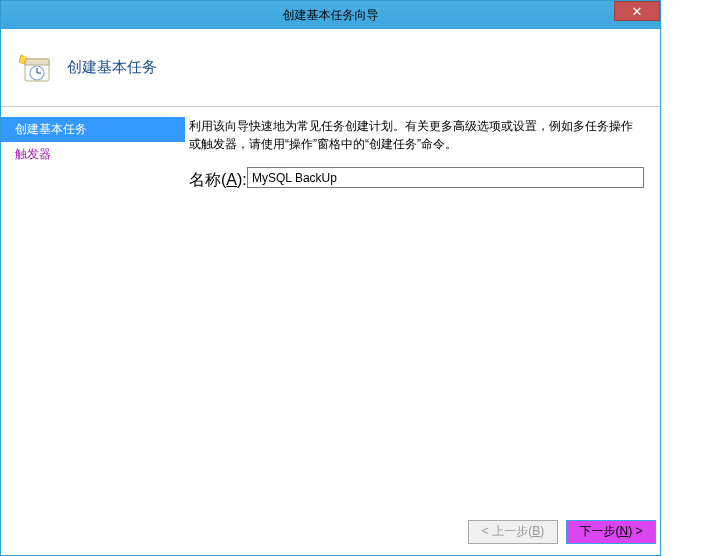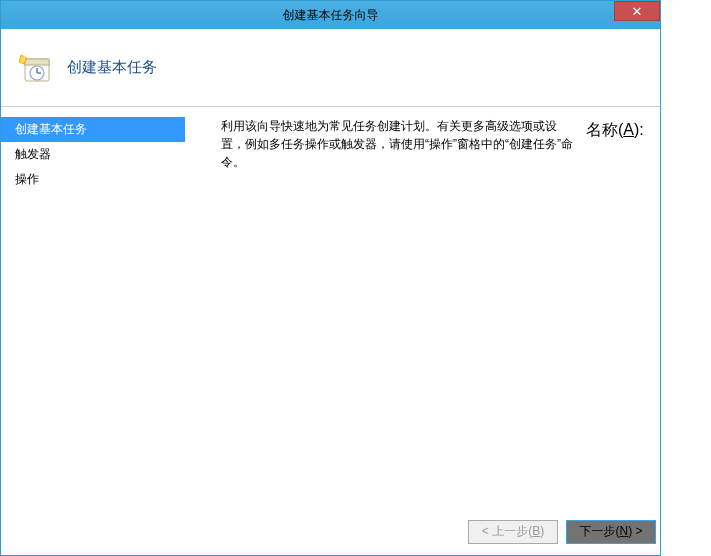--- a/index.html
+++ b/index.html
@@ -71,33 +71,32 @@
     display: flex;
     background: #fff;
   }
   .sidebar {
     width: 184px;
     padding-top: 10px;
   }
   .sidebar .step {
     padding: 4px 10px 4px 14px;
     font-size: 12px;
-    color: #000000;
+    color: #a21caf;
     cursor: pointer;
   }
   .sidebar .step.active {
     background: #3399ff;
     color: #fff;
   }
   .content {
     flex: 1;
     padding: 10px 16px 10px 4px;
     display: flex;
-    flex-direction: row;
-    margin-left: 32px;
+    flex-direction: column;
   }
   .intro {
     font-size: 12px;
     color: #000;
     line-height: 1.5;
     margin-bottom: 14px;
     padding-right: 6px;
   }
   .form-row {
     display: flex;
@@ -134,21 +133,21 @@
     align-items: center;
     justify-content: flex-end;
     padding-right: 4px;
     gap: 8px;
     background: #fff;
   }
   .btn {
     min-width: 90px;
     height: 24px;
     border: 1px solid #aaa;
-    background: #737373;
+    background: #d946ef;
     font-size: 12px;
     font-family: inherit;
     cursor: pointer;
     padding: 0 10px;
   }
   .btn:disabled {
     color: #999;
     cursor: default;
     background: #f0f0f0;
   }
@@ -181,28 +180,28 @@
         <path d="M4 6 l2 1 l1 -2" fill="#fff176"></path>
       </svg>
     </div>
     <h1>创建基本任务</h1>
   </div>
 
   <div class="body">
     <div class="sidebar">
       <div class="step active">创建基本任务</div>
       <div class="step">触发器</div>
-      <div class="step">操作</div>
     </div>
 
     <div class="content">
       <div class="intro">利用该向导快速地为常见任务创建计划。有关更多高级选项或设置，例如多任务操作或触发器，请使用“操作”窗格中的“创建任务”命令。</div>
 
       <div class="form-row">
         <label><span>名称(</span><span class="ul">A</span><span>):</span></label>
+        <input type="text" value="MySQL BackUp" style="">
       </div>
 
     </div>
   </div>
 
   <div class="footer">
     <button class="btn" disabled=""><span>&lt; 上一步(</span><span class="ul">B</span><span>)</span></button>
     <button class="btn default"><span>下一步(</span><span class="ul">N</span><span>) &gt;</span></button>
   </div>
 

